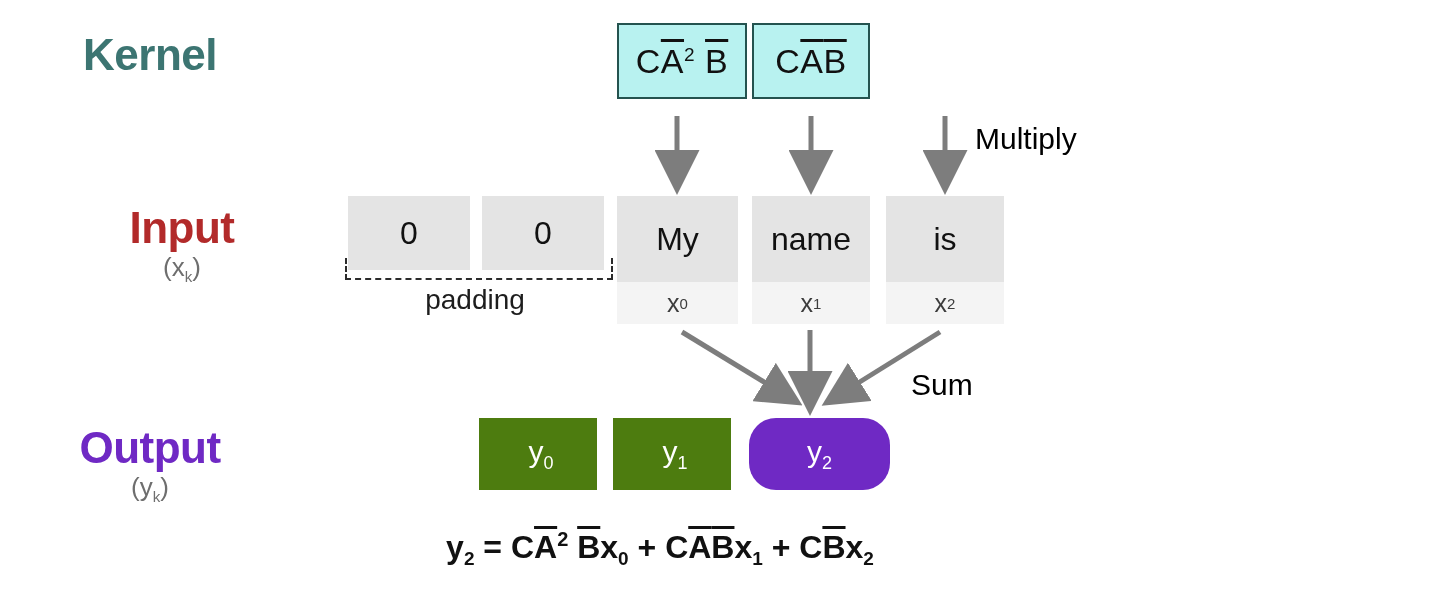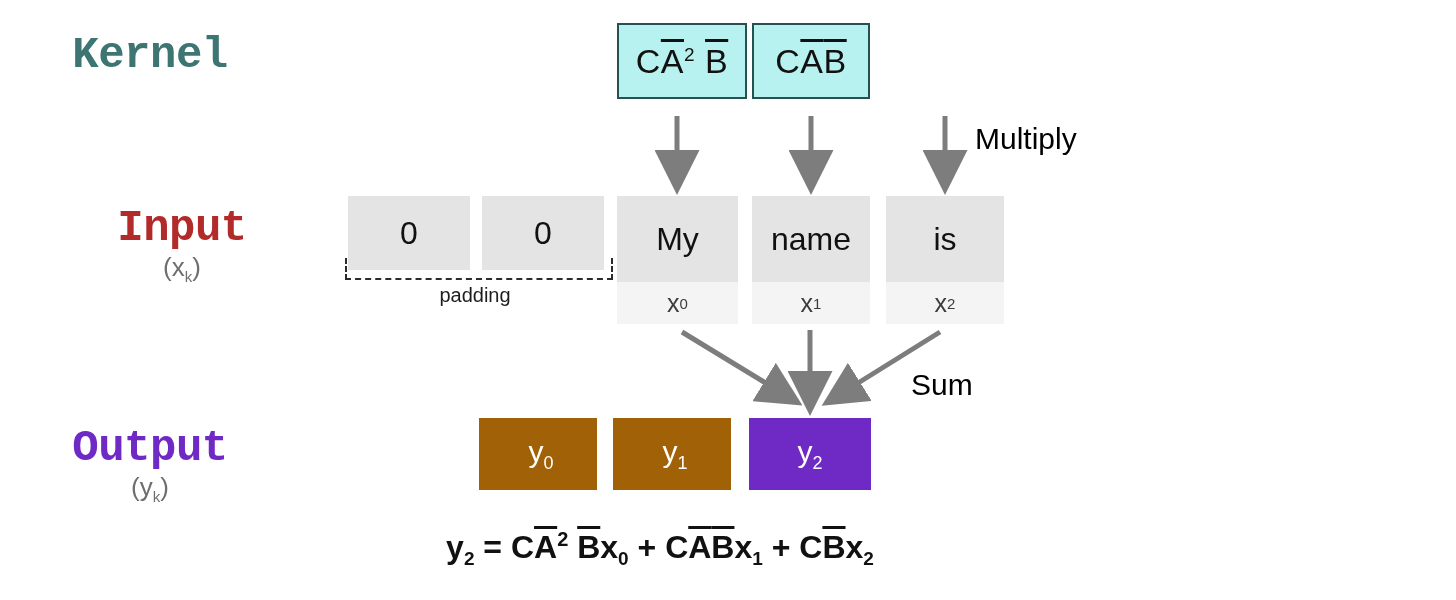--- a/index.html
+++ b/index.html
@@ -9,21 +9,20 @@
     font-family:"Liberation Sans", sans-serif;
     overflow:hidden;
   }
   #stage{ position:relative; width:1456px; height:600px; }
 
   
   .row-label{ position:absolute; text-align:center; width:300px; left:0; }
   .row-label .main{
     font-weight:bold; font-size:44px; line-height:1.05;
     letter-spacing:-0.5px;
-    font-family:Liberation Mono, monospace;
   }
   .row-label .sub{
     font-size:26px; color:#6e6e6e; line-height:1.15; margin-top:2px;
   }
   .row-label .sub sub{ font-size:15px; }
 
   #kernel-label{ top:32px; }
   #kernel-label .main{ color:#3c7572; }
   #input-label{ top:205px;margin-left:32px; }
   #input-label .main{ color:#b22a2a; }
@@ -58,28 +57,28 @@
   .in-bot sub{ font-size:15px; }
   .pad-col .in-top{ height:74px; }
 
   
   .out-box{
     height:72px; top:418px;
     display:flex; align-items:center; justify-content:center;
     font-size:30px; color:#ffffff;
   }
   .out-box sub{ font-size:18px; }
-  .out-light{ background:#a16207;padding-left:6px; }
+  .out-light{ background:#4d7c0f;padding-left:6px; }
   .out-dark{ background:#6f29c4; }
 
   
   .anno{ position:absolute; font-size:30px; color:#000000; }
 
   .padding-label{
-    position:absolute; font-size:20px; color:#1d1d1d;
+    position:absolute; font-size:28px; color:#1d1d1d;
     top:284px; left:395px; width:160px; text-align:center;
   }
   .padding-bracket{
     position:absolute; left:345px; top:258px; width:268px; height:22px;
     border-left:2px dashed #2b2b2b;
     border-right:2px dashed #2b2b2b;
     border-bottom:2px dashed #2b2b2b;
   }
 
   
@@ -156,21 +155,21 @@
 
   <div class="padding-bracket"></div>
   <div class="padding-label">padding</div>
 
   <div class="cell out-box out-light" style="left:479px; width:118px;">
     <span><span>y</span><sub>0</sub></span>
   </div>
   <div class="cell out-box out-light" style="left:613px; width:118px;">
     <span><span>y</span><sub>1</sub></span>
   </div>
-  <div class="cell out-box out-dark" style="left:749px; width:122px;">
+  <div class="cell out-box out-dark" style="left:749px; width:141px;border-radius:27px;">
     <span><span>y</span><sub>2</sub></span>
   </div>
 
   <svg class="arrows" viewBox="0 0 1456 600">
     <defs>
       <marker id="ah" markerWidth="9" markerHeight="9" refX="4.2" refY="4.5" orient="auto">
         <path d="M0,0 L9,4.5 L0,9 z" fill="#7d7d7d"></path>
       </marker>
     </defs>
 

